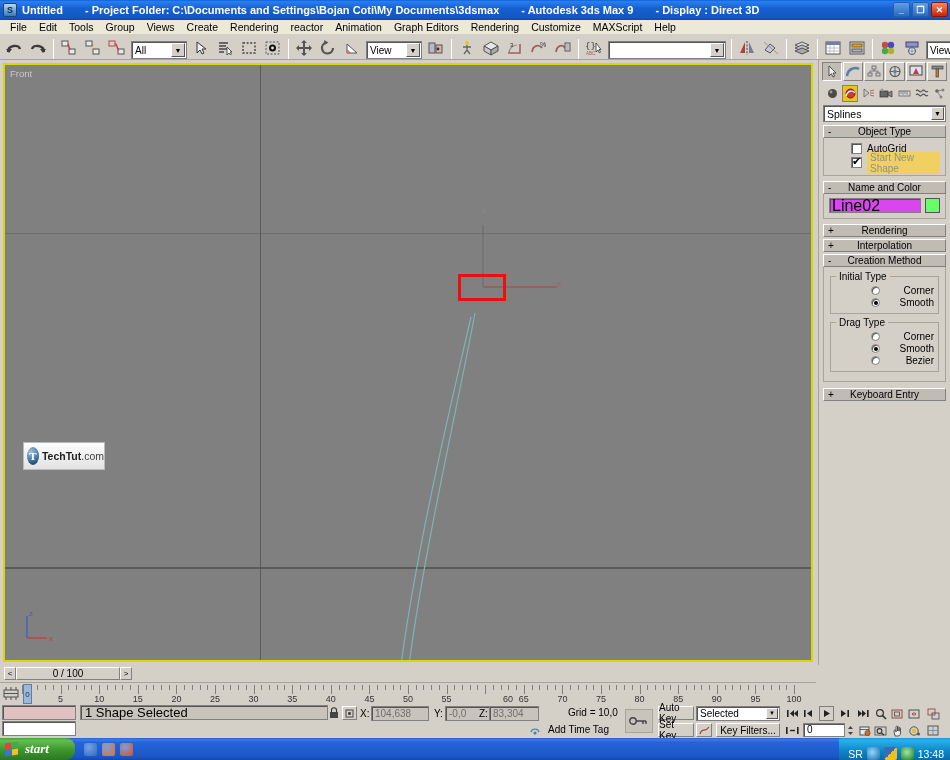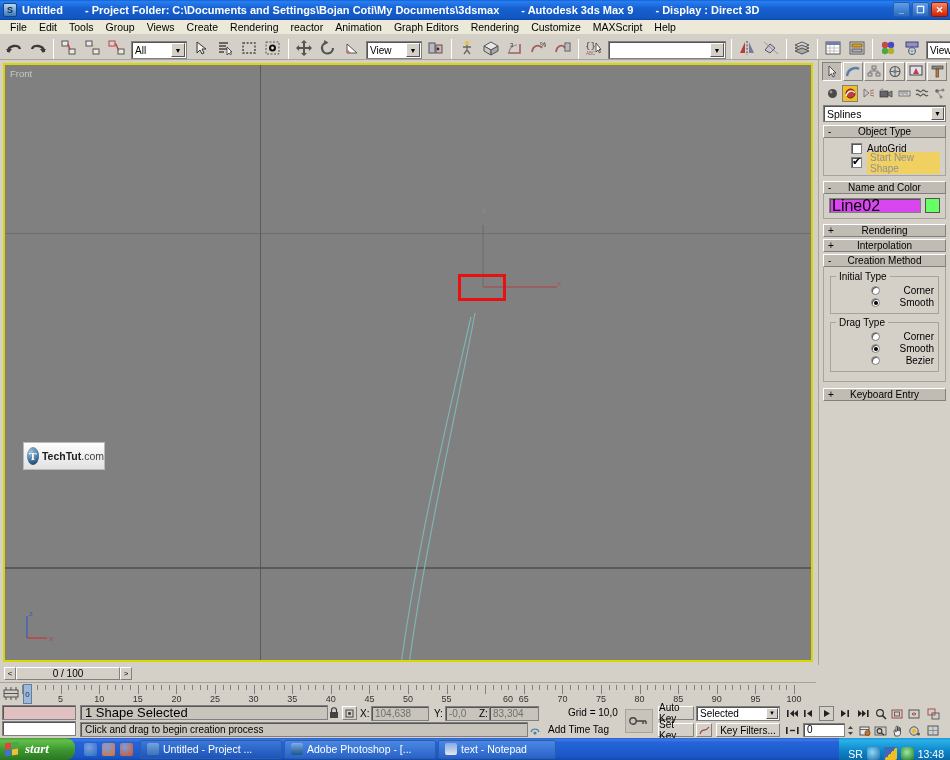--- a/index.html
+++ b/index.html
@@ -888,21 +888,20 @@
     <div class="ts-handle">0</div>
   </div>
 
   <div class="statusarea">
     <div class="mini-listener">
       <div class="ml-top"></div>
       <div class="ml-bot"></div>
     </div>
 
     <div class="statusline">1 Shape Selected</div>
-    <div class="promptline">Click and drag to begin creation process</div>
 
     <div class="sb-btn" style="left:326px; top:2px; width:15px; height:14px; border:none; background:transparent">
       <svg width="10" height="12" viewBox="0 0 10 12">
           <path d="M2.5 5 V3.3 a2.5 2.5 0 0 1 5 0 V5" stroke="#333" stroke-width="1.1" fill="none"></path>
           <rect x="1" y="5" width="8" height="6" fill="#444"></rect>
         </svg>
     </div>
     <div class="sb-btn" style="left:342px; top:2px; width:15px; height:14px;">
       <svg width="11" height="11" viewBox="0 0 11 11">
           <rect x="2" y="2" width="7" height="7" fill="none" stroke="#444" stroke-width="1"></rect>
@@ -1059,34 +1058,20 @@
         <i style="background:#4070d8; left:0; top:8px; transform:skewY(-8deg)"></i>
         <i style="background:#f0c030; left:7px; top:7px; transform:skewY(-8deg)"></i>
       </span>
       <span>start</span>
     </div>
     <div class="qlaunch" id="qlaunch">
         <span class="ql-ico" style="background: radial-gradient(circle at 38% 34%, rgba(255, 255, 255, 0.4), rgb(42, 111, 192));"></span>
         <span class="ql-ico" style="background: radial-gradient(circle at 38% 34%, rgba(255, 255, 255, 0.4), rgb(232, 112, 32));"></span>
         <span class="ql-ico" style="background: radial-gradient(circle at 38% 34%, rgba(255, 255, 255, 0.4), rgb(224, 80, 16));"></span>
       </div>
-    <div class="tasks" id="tasks">
-        <div class="taskitem" style="width: 142px; background: linear-gradient(rgb(58, 120, 216), rgb(31, 84, 184));">
-          <span class="ti-ico" style="background: linear-gradient(rgba(255, 255, 255, 0.333), rgb(58, 120, 184));"></span>
-          <span>Untitled        - Project ...</span>
-        </div>
-        <div class="taskitem" style="width: 152px;">
-          <span class="ti-ico" style="background: linear-gradient(rgba(255, 255, 255, 0.333), rgb(26, 90, 138));"></span>
-          <span>Adobe Photoshop - [...</span>
-        </div>
-        <div class="taskitem" style="width: 118px;">
-          <span class="ti-ico" style="background: linear-gradient(rgba(255, 255, 255, 0.333), rgb(232, 232, 240));"></span>
-          <span>text - Notepad</span>
-        </div>
-      </div>
     <div class="tray">
       <span>SR</span>
       <span class="tray-ico" style="background:radial-gradient(circle at 40% 40%,#8fd8f8,#1a6aa8)"></span>
       <span class="tray-ico" style="background:linear-gradient(135deg,#3a6ab8 50%,#f0c020 50%)"></span>
       <span class="tray-ico" style="background:radial-gradient(circle at 45% 40%,#9fe89f,#1a7a2a)"></span>
       <span>13:48</span>
     </div>
   </div>
 
 </div>

